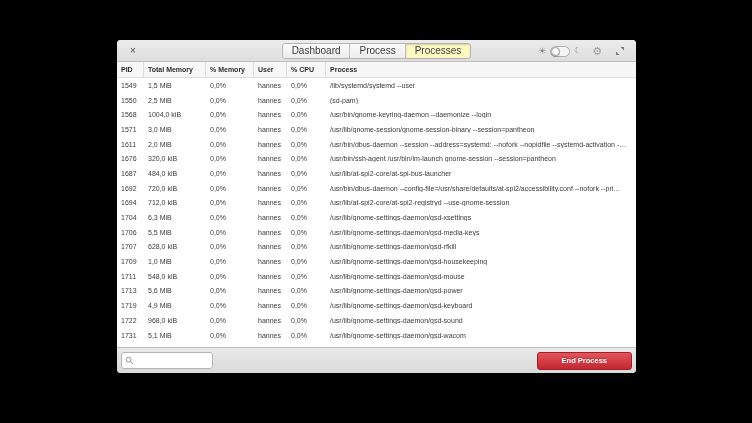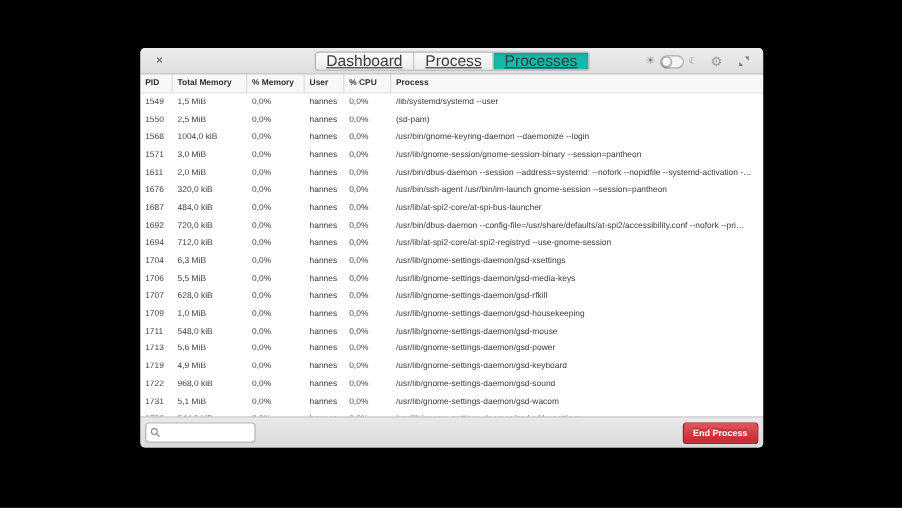--- a/index.html
+++ b/index.html
@@ -13,24 +13,24 @@
     display:flex; flex-direction:column; }
 
   
   .titlebar { position:relative; height:22px; flex:0 0 22px;
     background:linear-gradient(#ececec,#dedede); border-bottom:1px solid #bfbfbf; }
   .close-btn { position:absolute; left:9px; top:4px; width:14px; height:14px;
     font-size:10px; line-height:14px; text-align:center; color:#4c4c4c; cursor:default; }
   .tab-group { position:absolute; left:50%; top:3px; transform:translateX(-50%);
     display:flex; border:1px solid #b3b3b3; border-radius:3px; overflow:hidden;
     background:#f2f2f2; height:16px; }
-  .tab { font-size:13px; line-height:14px; padding:0 9px; color:#3c3c3c;
-    background:linear-gradient(#fbfbfb,#ececec); border-right:1px solid #b9b9b9; white-space:nowrap;text-decoration:underline; }
+  .tab { font-size:10px; line-height:14px; padding:0 9px; color:#3c3c3c;
+    background:linear-gradient(#fbfbfb,#ececec); border-right:1px solid #b9b9b9; white-space:nowrap; }
   .tab:last-child { border-right:none; }
-  .tab.active { background:#14b8a6; box-shadow:inset 0 1px 2px rgba(0,0,0,.18); }
+  .tab.active { background:#fef9c3; box-shadow:inset 0 1px 2px rgba(0,0,0,.18); }
   .tb-right { position:absolute; right:11px; top:0; height:22px; display:flex; align-items:center; gap:4px; }
   .icn { color:#7f7f7f; font-family:"DejaVu Sans",sans-serif; line-height:1; }
   .sun { font-size:9px; }
   .moon { font-size:8px; }
   .gear { font-size:11px; color:#9a9a9a; margin-left:7px; }
   .expand { margin-left:9px; display:block; }
   .switch { width:20px; height:11px; border:1px solid #adadad; border-radius:6px;
     background:#f4f4f4; position:relative; }
   .knob { position:absolute; left:0px; top:0px; width:9px; height:9px; border-radius:50%;
     background:#fdfdfd; border:1px solid #9d9d9d; box-shadow:0 1px 1px rgba(0,0,0,.2); }
@@ -52,21 +52,21 @@
   .c5 { flex:1 1 auto; }
 
   
   .footer { height:26px; flex:0 0 26px; border-top:1px solid #bfbfbf;
     background:linear-gradient(#e9e9e9,#dadada); display:flex; align-items:center;
     justify-content:space-between; padding:0 4px 0 4px; }
   .search-box { width:92px; height:17px; background:#fff; border:1px solid #b5b5b5;
     border-radius:3px; display:flex; align-items:center; padding:0 3px; gap:2px; }
   .search-input { border:none; outline:none; flex:1; font-size:7px; min-width:0;
     font-family:"Liberation Sans","DejaVu Sans",sans-serif; background:transparent; }
-  .end-btn { height:18px; padding:0 8px; font-size:7.5px; font-weight:600; color:#fff;
+  .end-btn { height:18px; padding:0 24px; font-size:7.5px; font-weight:600; color:#fff;
     background:linear-gradient(#e2545c,#c32730); border:1px solid #9f1f26; border-radius:3px;
     line-height:16px; text-shadow:0 -1px 0 rgba(0,0,0,.25); white-space:nowrap; }
 </style>
 </head>
 <body>
 
 <div class="screen">
   <div class="window">
 
     <div class="titlebar">

